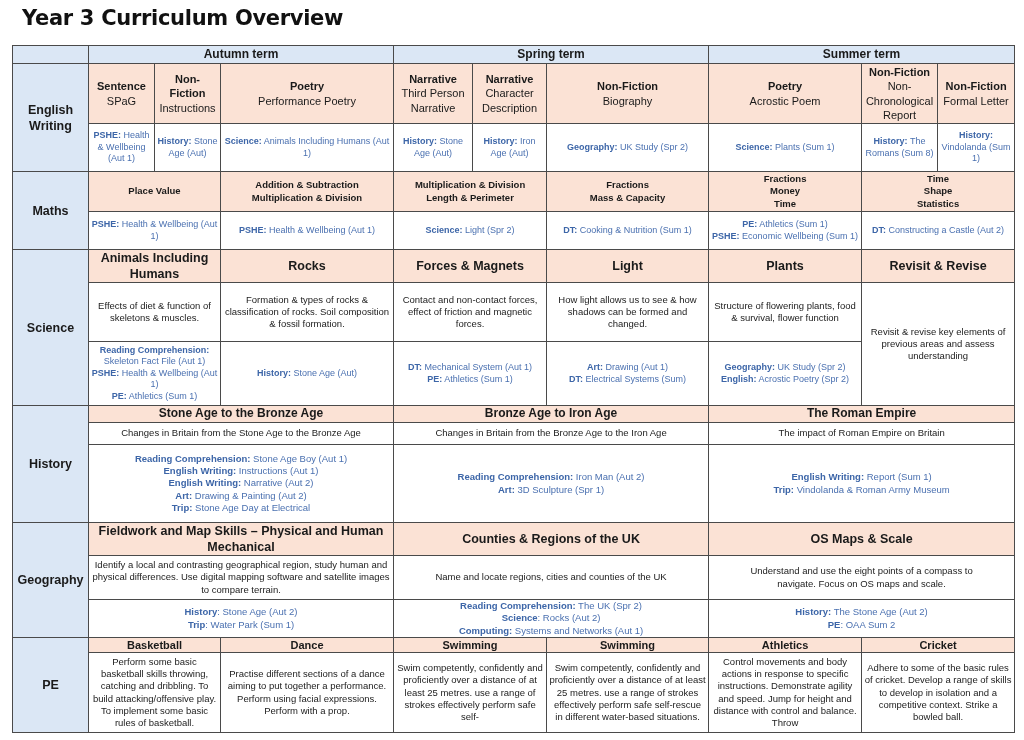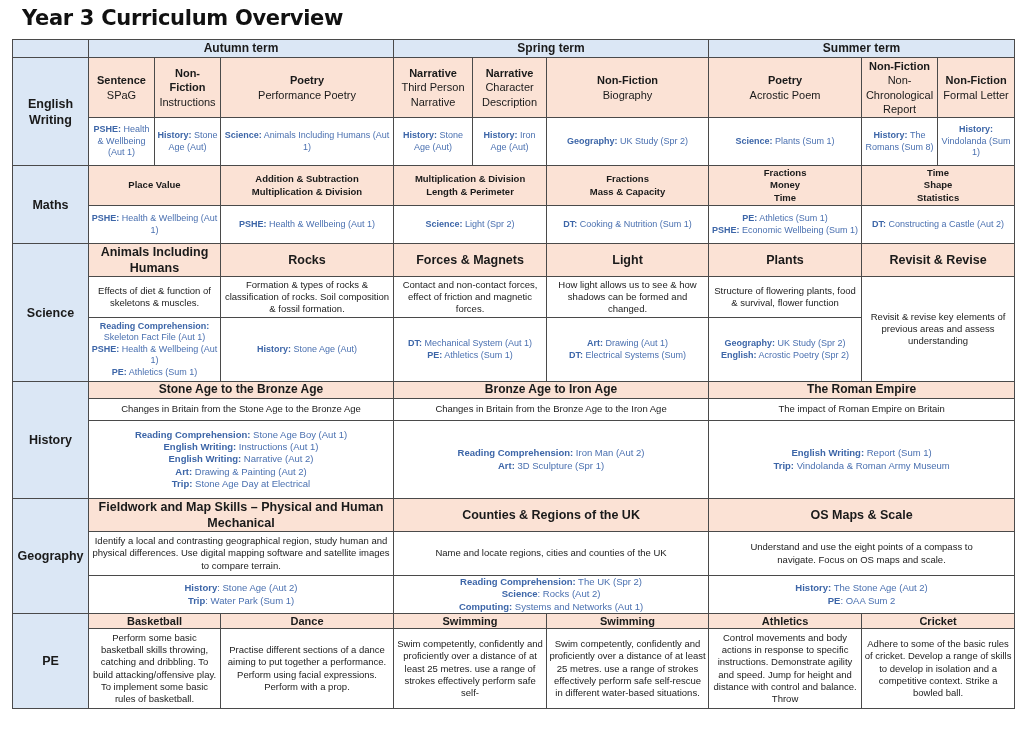--- a/index.html
+++ b/index.html
@@ -1,18 +1,18 @@
 <!DOCTYPE html>
 <html><head>
 <meta charset="utf-8">
 <style>
   html, body { margin:0; padding:0; background:#ffffff; }
   body { width:1024px; height:740px; position:relative; overflow:hidden; font-family:"Liberation Sans", sans-serif; color:#1a1a1a; }
   .title { position:absolute; left:22px; top:6px; font-family:"DejaVu Sans", sans-serif; font-weight:bold; font-size:21px; letter-spacing:-0.3px; color:#111; }
-  table.grid { position:absolute; left:12px; top:39px; width:1002px; border-collapse:collapse; table-layout:fixed; }
+  table.grid { position:absolute; left:12px; top:45px; width:1002px; border-collapse:collapse; table-layout:fixed; }
   table.grid td { border:1.5px solid #4a4a4a; text-align:center; vertical-align:middle; padding:0 2px; overflow:hidden; line-height:1.28; }
   .subj { background:#dbe7f5; font-weight:bold; font-size:12.5px; }
   .term { background:#dbe7f5; font-weight:bold; font-size:12px; height:17px; }
   .topic { background:#fbe2d5; font-size:11px; }
   .topic b { font-weight:bold; }
   .topic-lg { background:#fbe2d5; font-weight:bold; font-size:12.5px; }
   .topic-sm { background:#fbe2d5; font-weight:bold; font-size:9.5px; }
   .desc { background:#fff; font-size:9.5px; color:#222; }
   .link { background:#fff; font-size:9px; color:#4a70b0; }
   .link b { color:#3d66a8; }
@@ -139,21 +139,21 @@
 
     <tr style="height:33px">
       <td class="subj" rowspan="3">Science</td>
       <td class="topic-lg" colspan="2">Animals Including Humans</td>
       <td class="topic-lg">Rocks</td>
       <td class="topic-lg" colspan="2">Forces &amp; Magnets</td>
       <td class="topic-lg">Light</td>
       <td class="topic-lg">Plants</td>
       <td class="topic-lg" colspan="2">Revisit &amp; Revise</td>
     </tr>
-    <tr style="height:41px">
+    <tr style="height:59px">
       <td class="desc" colspan="2">Effects of diet &amp; function of skeletons &amp; muscles.</td>
       <td class="desc">Formation &amp; types of rocks &amp; classification of rocks. Soil composition &amp; fossil formation.</td>
       <td class="desc" colspan="2">Contact and non-contact forces, effect of friction and magnetic forces.</td>
       <td class="desc">How light allows us to see &amp; how shadows can be formed and changed.</td>
       <td class="desc">Structure of flowering plants, food &amp; survival, flower function</td>
       <td class="desc" colspan="2" rowspan="2">Revisit &amp; revise key elements of previous areas and assess understanding</td>
     </tr>
     <tr style="height:64px">
       <td class="link" colspan="2">
           <span class="ln"><b>Reading Comprehension:</b><span> Skeleton Fact File (Aut 1)</span></span>

